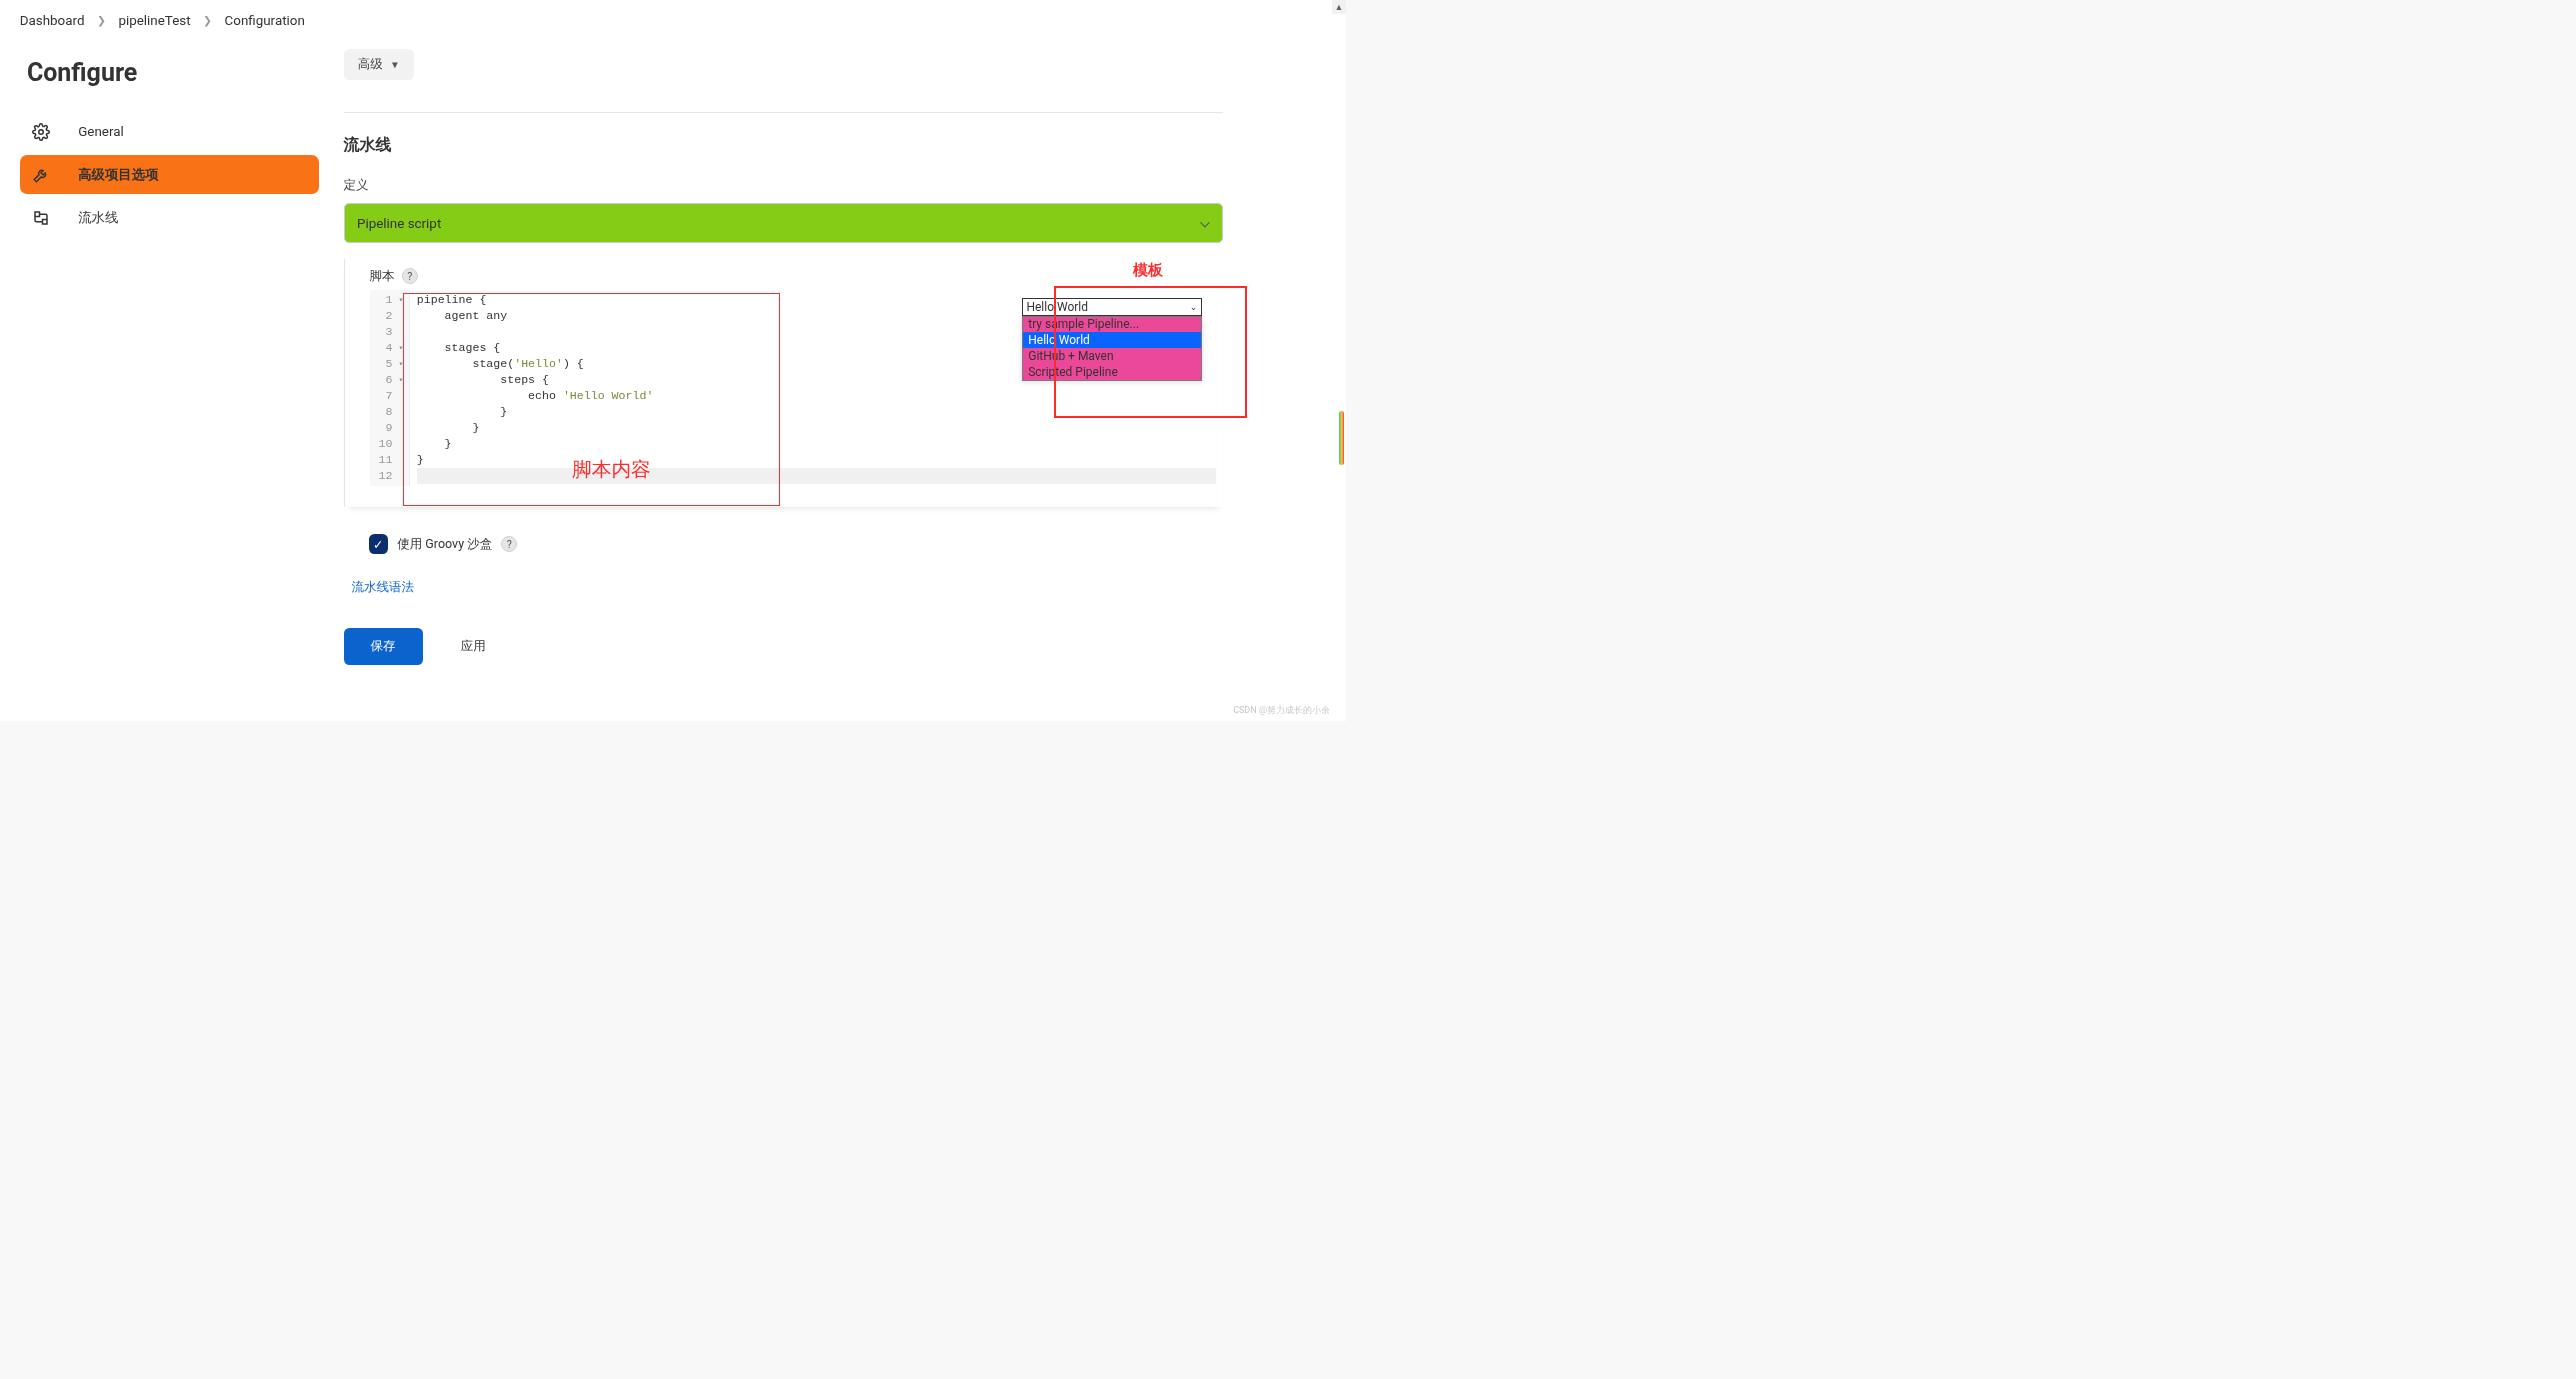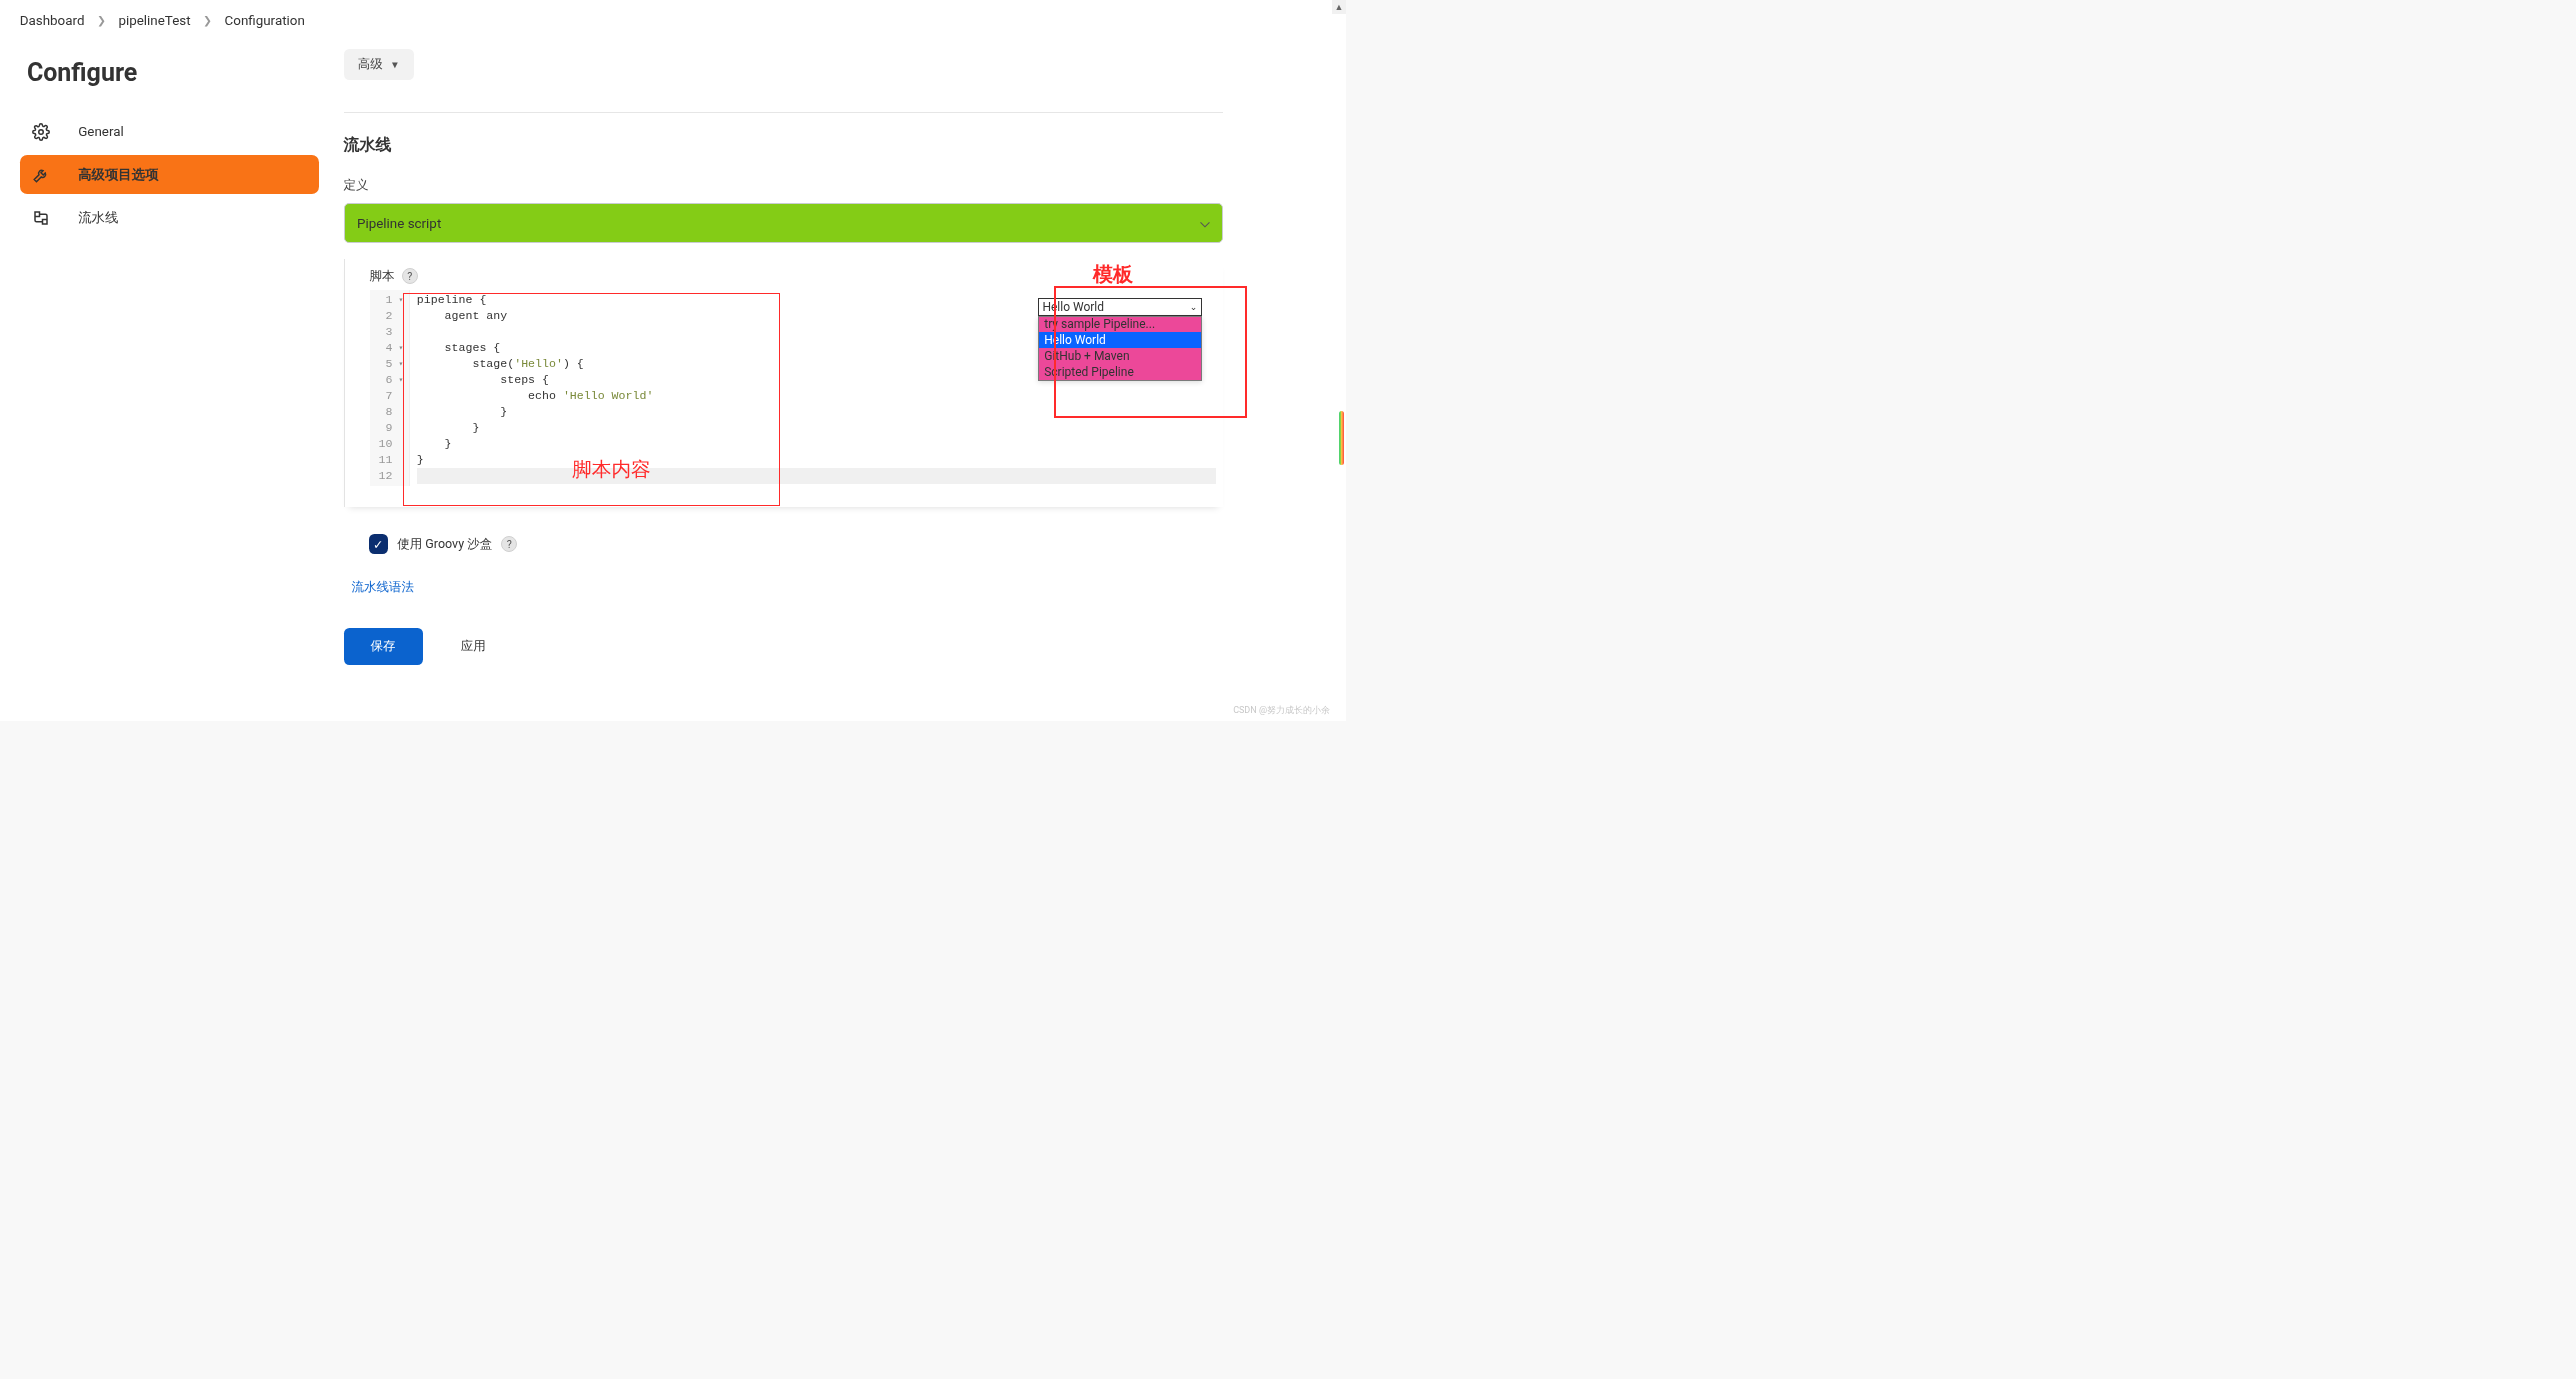--- a/index.html
+++ b/index.html
@@ -84,21 +84,21 @@
     .fold { color: #888; font-size: 8px; width: 7.2px; display: inline-block; }
     .code {
       font-family: "Consolas", "Courier New", monospace; font-size: 11.6px;
       line-height: 16px; padding: 1.8px 7.2px; white-space: pre; flex: 1;
       color: #333;
     }
     .code .str { color: #7a8a3a; }
     .code .line { height: 16px; }
     .code .line.active { background: #f0f0f0; }
     
-    .template-wrap { position: absolute; right: 21.5px; top: 39px; width: 164px; }
+    .template-wrap { position: absolute; right: 21.5px; top: 39px; width: 180px; }
     .template-select {
       border: 0.9px solid #333; background: #fff; font-size: 12px;
       padding: 0.9px 3.6px; width: 100%; display: flex; justify-content: space-between;
       align-items: center; cursor: pointer;
     }
     .template-options {
       border: 0.9px solid #7a7a7a; background: #ec4899; font-size: 12px;
       margin-top: 0; box-shadow: 0 1.8px 5.4px rgba(0,0,0,0.15);
     }
     .template-options div { padding: 0.9px 5.4px; cursor: pointer; }
@@ -112,22 +112,22 @@
     .anno-label1 {
       position: absolute; left: 572px; top: 456px;
       color: #ff2a2a; font-size: 19.7px; font-weight: 500;
     }
     .anno-box2 {
       position: absolute; border: 2.7px solid #ff2a2a;
       left: 1054px; top: 286px; width: 193px; height: 132px;
       pointer-events: none;
     }
     .anno-label2 {
-      position: absolute; left: 1093px; top: 261px;
-      color: #ff2a2a; font-size: 20px; font-weight: 600;
+      position: absolute; left: 1133px; top: 261px;
+      color: #ff2a2a; font-size: 15px; font-weight: 600;
     }
     
     .checkbox-row { display: flex; align-items: center; gap: 9px; margin: 27px 0 0 25px; }
     .cbx {
       width: 19.7px; height: 19.7px; border-radius: 5.4px; background: #0b2e6f;
       display: flex; align-items: center; justify-content: center; color: #fff;
       font-size: 12.5px; cursor: pointer;
     }
     .link-row { margin: 25px 0 0 8px; }
     .link-row a { color: #0b63ce; text-decoration: none; font-size: 12.5px; cursor: pointer; font-weight: 500; }

